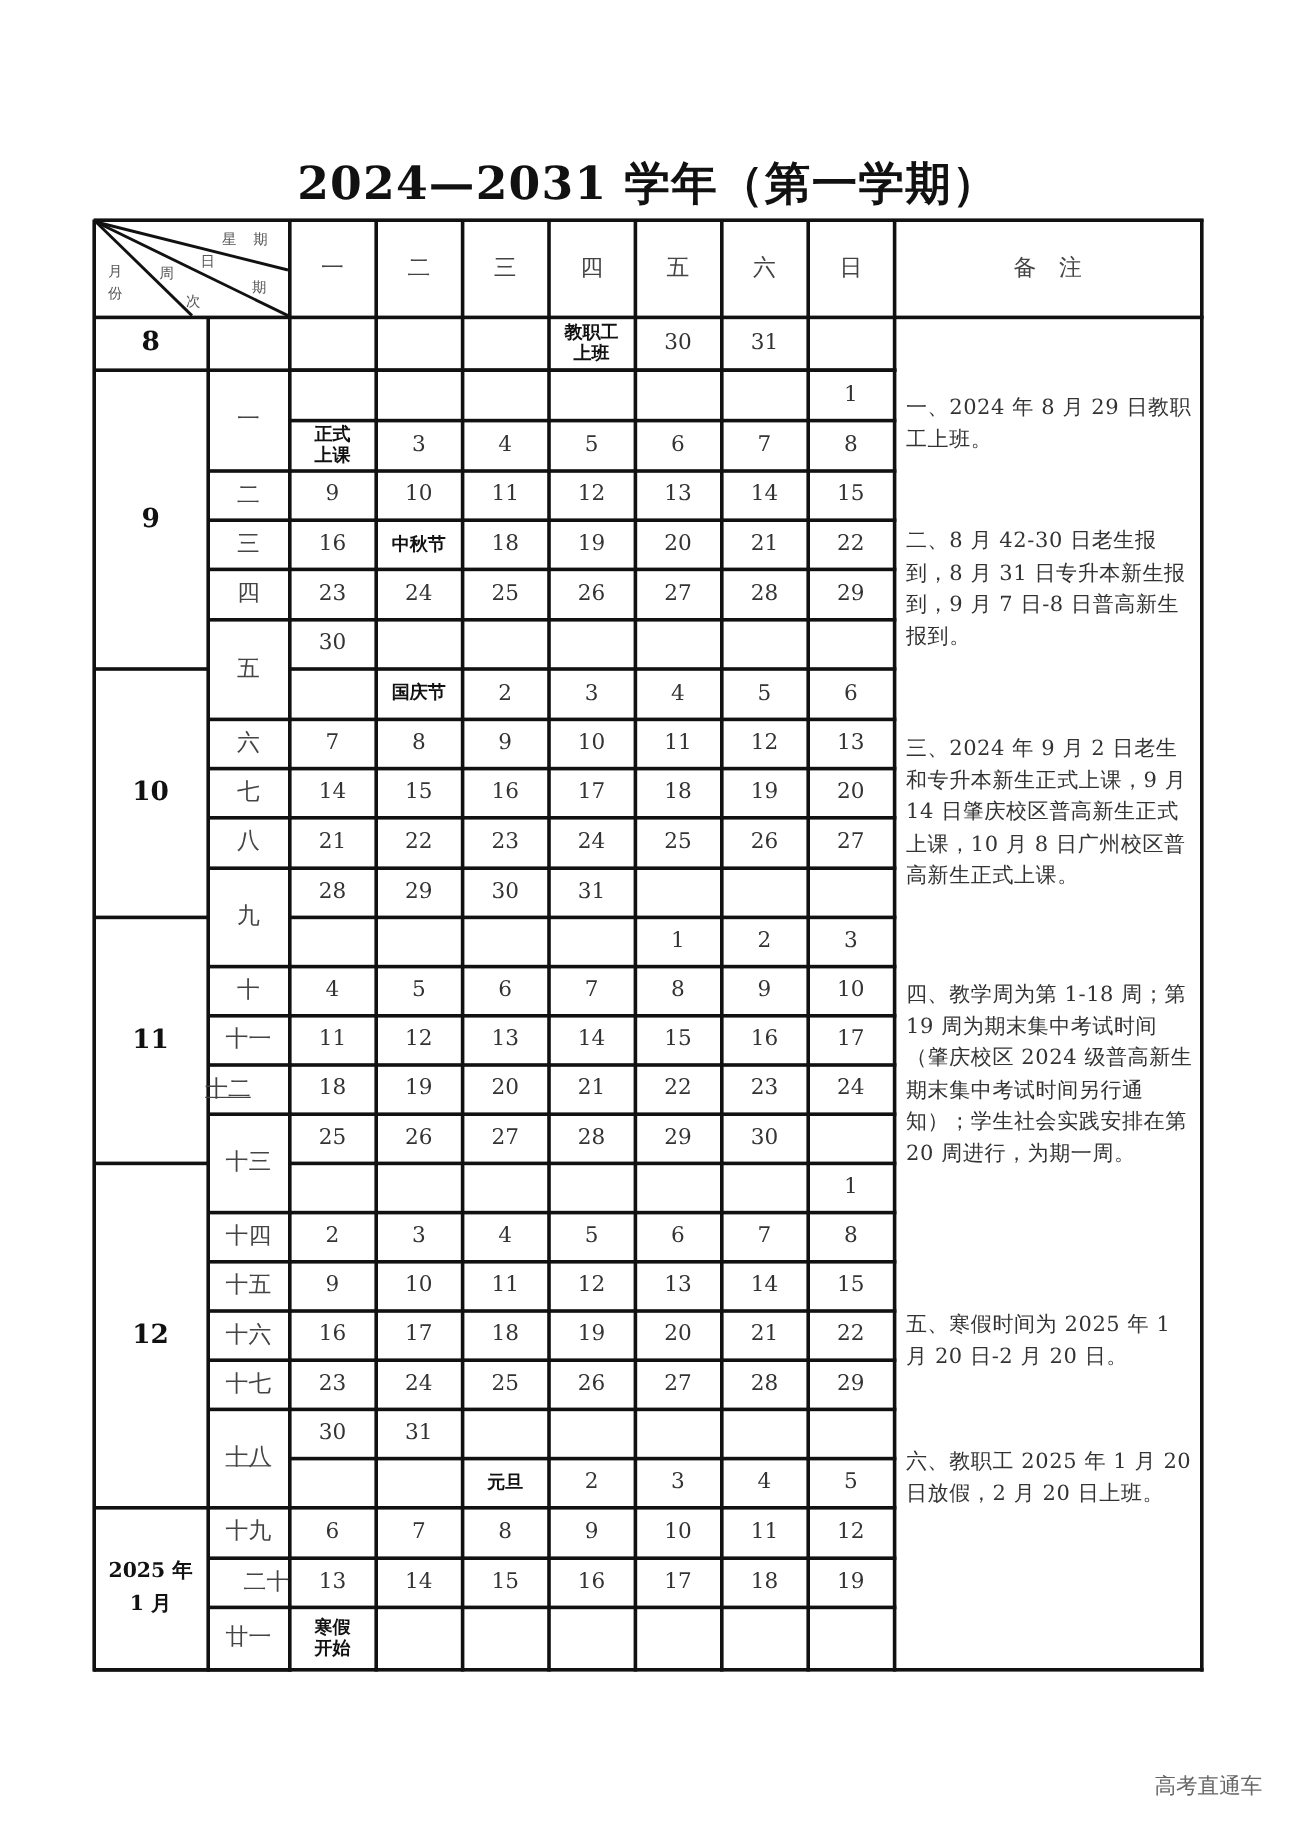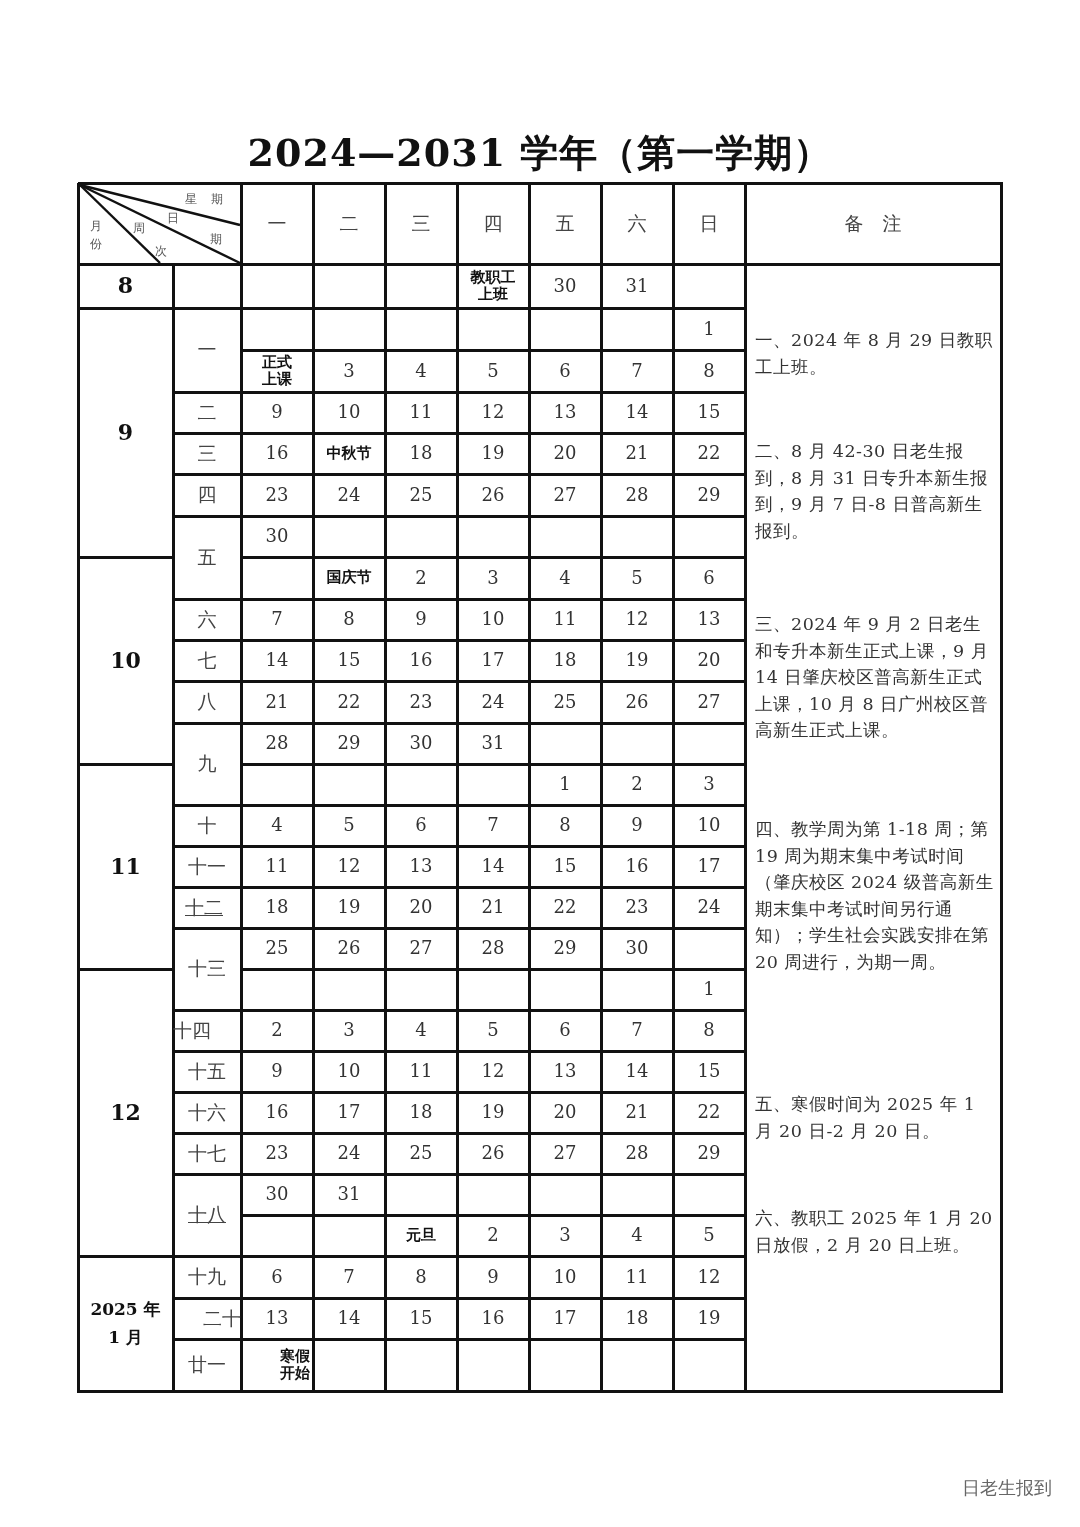--- a/index.html
+++ b/index.html
@@ -102,25 +102,25 @@
       <div class="cell week" style="left: 95px; top: 457px; width: 68px; height: 41px;">七</div>
       <div class="hl" style="left: 95px; top: 539px; width: 70px;"></div>
       <div class="cell week" style="left: 95px; top: 498px; width: 68px; height: 42px;">八</div>
       <div class="hl" style="left: 95px; top: 621px; width: 70px;"></div>
       <div class="cell week" style="left: 95px; top: 540px; width: 68px; height: 82px;">九</div>
       <div class="hl" style="left: 95px; top: 662px; width: 70px;"></div>
       <div class="cell week" style="left: 95px; top: 622px; width: 68px; height: 41px;">十</div>
       <div class="hl" style="left: 95px; top: 703px; width: 70px;"></div>
       <div class="cell week" style="left: 95px; top: 663px; width: 68px; height: 41px;">十一</div>
       <div class="hl" style="left: 95px; top: 744px; width: 70px;"></div>
-      <div class="cell week" style="left: 92px; top: 704px; width: 68px; height: 41px; text-decoration: underline;">十二</div>
+      <div class="cell week" style="left: 78px; top: 704px; width: 68px; height: 41px; text-decoration: underline;">十二</div>
       <div class="hl" style="left: 95px; top: 826px; width: 70px;"></div>
       <div class="cell week" style="left: 95px; top: 745px; width: 68px; height: 82px;">十三</div>
       <div class="hl" style="left: 95px; top: 867px; width: 70px;"></div>
-      <div class="cell week" style="left: 80px; top: 827px; width: 68px; height: 41px;">十四</div>
+      <div class="cell week" style="left: 95px; top: 827px; width: 68px; height: 41px;">十四</div>
       <div class="hl" style="left: 95px; top: 908px; width: 70px;"></div>
       <div class="cell week" style="left: 95px; top: 868px; width: 68px; height: 41px;">十五</div>
       <div class="hl" style="left: 95px; top: 949px; width: 70px;"></div>
       <div class="cell week" style="left: 95px; top: 909px; width: 68px; height: 41px;">十六</div>
       <div class="hl" style="left: 95px; top: 990px; width: 70px;"></div>
       <div class="cell week" style="left: 95px; top: 950px; width: 68px; height: 41px;">十七</div>
       <div class="hl" style="left: 95px; top: 1072px; width: 70px;"></div>
       <div class="cell week" style="left: 95px; top: 991px; width: 68px; height: 82px; text-decoration: underline;">十八</div>
       <div class="hl" style="left: 95px; top: 1114px; width: 70px;"></div>
       <div class="cell week" style="left: 95px; top: 1073px; width: 68px; height: 42px;">十九</div>
@@ -331,21 +331,21 @@
       <div class="cell" style="left: 451px; top: 1073px; width: 72px; height: 42px;">10</div>
       <div class="cell" style="left: 523px; top: 1073px; width: 72px; height: 42px;">11</div>
       <div class="cell" style="left: 595px; top: 1073px; width: 72px; height: 42px;">12</div>
       <div class="cell" style="left: 163px; top: 1115px; width: 72px; height: 41px;">13</div>
       <div class="cell" style="left: 235px; top: 1115px; width: 72px; height: 41px;">14</div>
       <div class="cell" style="left: 307px; top: 1115px; width: 72px; height: 41px;">15</div>
       <div class="cell" style="left: 379px; top: 1115px; width: 72px; height: 41px;">16</div>
       <div class="cell" style="left: 451px; top: 1115px; width: 72px; height: 41px;">17</div>
       <div class="cell" style="left: 523px; top: 1115px; width: 72px; height: 41px;">18</div>
       <div class="cell" style="left: 595px; top: 1115px; width: 72px; height: 41px;">19</div>
-      <div class="cell bold" style="left: 163px; top: 1156px; width: 72px; height: 52px; flex-direction: column; padding-left: 18px;">
+      <div class="cell bold" style="left: 163px; top: 1156px; width: 72px; height: 52px; flex-direction: column;">
         <span>寒假</span>
         <span>开始</span>
       </div>
       <div class="cell" style="left: 235px; top: 1156px; width: 72px; height: 52px;"></div>
       <div class="cell" style="left: 307px; top: 1156px; width: 72px; height: 52px;"></div>
       <div class="cell" style="left: 379px; top: 1156px; width: 72px; height: 52px;"></div>
       <div class="cell" style="left: 451px; top: 1156px; width: 72px; height: 52px;"></div>
       <div class="cell" style="left: 523px; top: 1156px; width: 72px; height: 52px;"></div>
       <div class="cell" style="left: 595px; top: 1156px; width: 72px; height: 52px;"></div>
     </div>
@@ -353,13 +353,13 @@
   <div class="notes" id="notes" style="left:677px;top:0;">
       <div class="note" style="top: 144px;">一、2024 年 8 月 29 日教职工上班。</div>
       <div class="note" style="top: 255px;">二、8 月 42-30 日老生报到，8 月 31 日专升本新生报到，9 月 7 日-8 日普高新生报到。</div>
       <div class="note" style="top: 428px;">三、2024 年 9 月 2 日老生和专升本新生正式上课，9 月 14 日肇庆校区普高新生正式上课，10 月 8 日广州校区普高新生正式上课。</div>
       <div class="note" style="top: 633px;">四、教学周为第 1-18 周；第 19 周为期末集中考试时间（肇庆校区 2024 级普高新生期末集中考试时间另行通知）；学生社会实践安排在第 20 周进行，为期一周。</div>
       <div class="note" style="top: 908px;">五、寒假时间为 2025 年 1 月 20 日-2 月 20 日。</div>
       <div class="note" style="top: 1022px;">六、教职工 2025 年 1 月 20 日放假，2 月 20 日上班。</div>
     </div>
 </div>
 
-<div class="watermark">日老生报到</div>
+<div class="watermark">高考直通车</div>
 
 </body></html>

